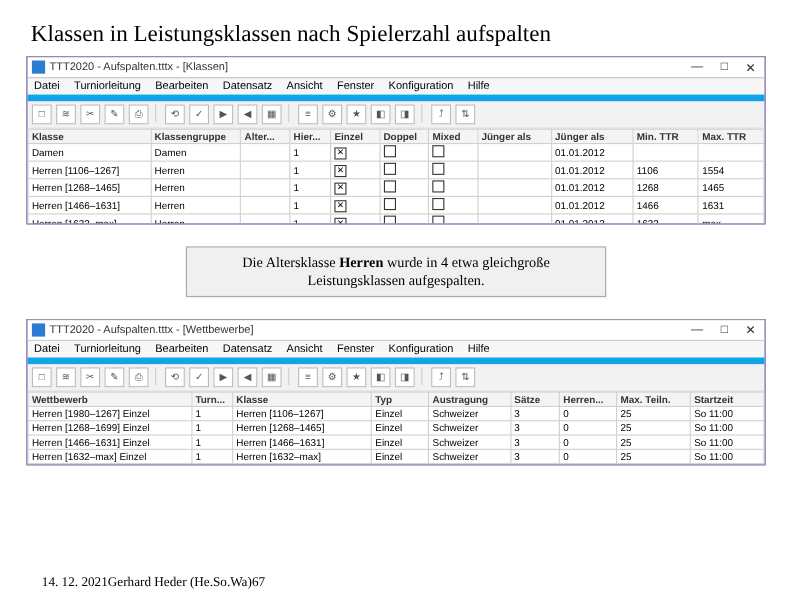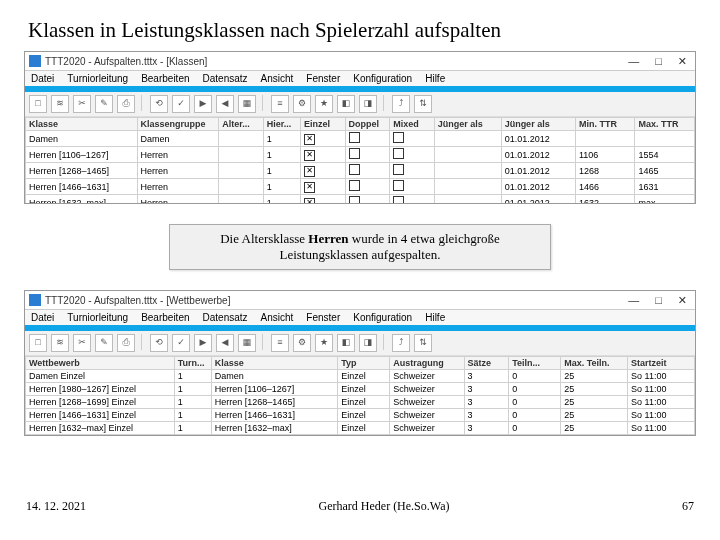--- a/index.html
+++ b/index.html
@@ -16,21 +16,21 @@
 .tbtn{width:16px;height:16px;border:1px solid #bbb;background:#fff;font-size:9px;line-height:14px;text-align:center;color:#555}
 .sep{width:2px;height:16px;border-left:1px solid #ccc;margin:0 2px}
 .tblwrap{background:#fff;max-height:86px;overflow:hidden}
 table{border-collapse:collapse;width:100%;table-layout:fixed}
 th,td{border:1px solid #d0d0d0;font-size:9px;padding:1px 3px;text-align:left;white-space:nowrap;overflow:hidden}
 th{background:#f4f4f4;color:#333;font-weight:700}
 .cb{display:inline-block;width:9px;height:9px;border:1px solid #333;font-size:8px;line-height:8px;text-align:center}
 .callout{margin:20px auto;width:360px;border:1px solid #aaa;background:#f0f0f0;padding:6px 10px;font-size:13px;font-family:"Times New Roman",serif;text-align:center;box-shadow:1px 1px 2px rgba(0,0,0,.15)}
 .callout b{font-weight:700}
 .callout2{margin:4px auto;width:260px;border:1px solid #aaa;background:#f0f0f0;padding:5px 8px;font-size:13px;font-family:"Times New Roman",serif;text-align:center;box-shadow:1px 1px 2px rgba(0,0,0,.15)}
-.footer{position:absolute;bottom:26px;left:0;right:0;display:flex;justify-content:space-between;padding:0 26px;font-size:12px;font-family:"Times New Roman",serif}
+.footer{position:absolute;bottom:3px;left:0;right:0;display:flex;justify-content:flex-start;padding:0 38px;font-size:12px;font-family:"Times New Roman",serif}
 </style>
 </head>
 <body>
 
 <div class="slide">
 <h1>Klassen in Leistungsklassen nach Spielerzahl aufspalten</h1>
 
 <div class="win">
  <div class="titlebar">
   <span class="title-icon"></span>
@@ -234,37 +234,26 @@
             <col style="width:9%">
           </colgroup>
    <thead>
             <tr id="h2">
               <th>Wettbewerb</th>
               <th>Turn...</th>
               <th>Klasse</th>
               <th>Typ</th>
               <th>Austragung</th>
               <th>Sätze</th>
-              <th>Teiln...</th>
+              <th>Herren...</th>
               <th>Max. Teiln.</th>
               <th>Startzeit</th>
             </tr>
           </thead>
    <tbody id="b2">
-            <tr>
-              <td>Damen Einzel</td>
-              <td>1</td>
-              <td>Damen</td>
-              <td>Einzel</td>
-              <td>Schweizer</td>
-              <td>3</td>
-              <td>0</td>
-              <td>25</td>
-              <td>So 11:00</td>
-            </tr>
             <tr>
               <td>Herren [1980–1267] Einzel</td>
               <td>1</td>
               <td>Herren [1106–1267]</td>
               <td>Einzel</td>
               <td>Schweizer</td>
               <td>3</td>
               <td>0</td>
               <td>25</td>
               <td>So 11:00</td>

